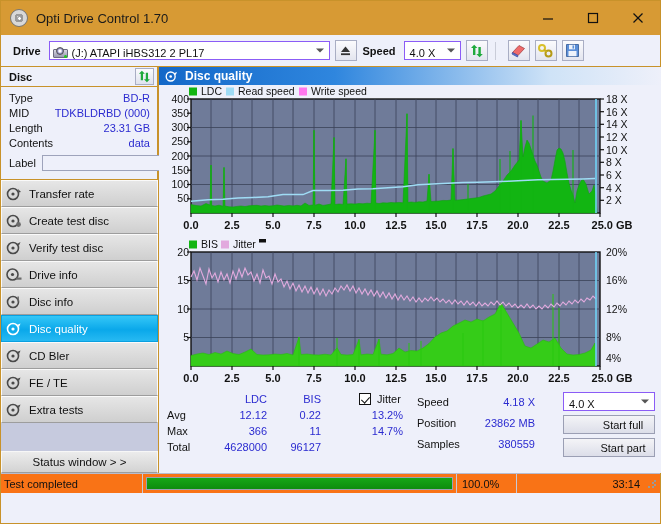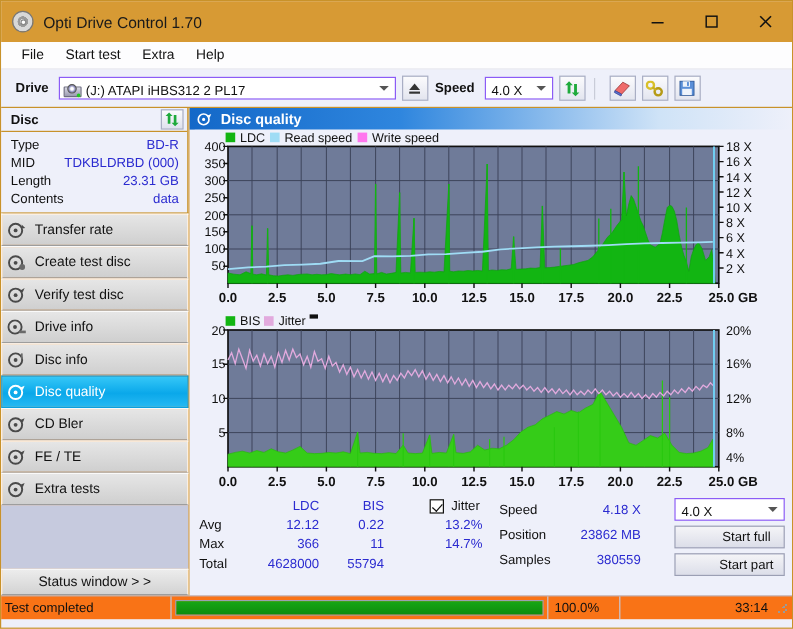--- a/index.html
+++ b/index.html
@@ -153,26 +153,20 @@
       </div>
       <div class="winbtn">
         <svg width="14" height="14" viewBox="0 0 14 14">
             <line x1="2.5" y1="2.5" x2="11.5" y2="11.5" stroke="#111" stroke-width="1.3"></line>
             <line x1="11.5" y1="2.5" x2="2.5" y2="11.5" stroke="#111" stroke-width="1.3"></line>
           </svg>
       </div>
     </div>
   </div>
 
-  <div class="menubar">
-    <div class="menuitem">File</div>
-    <div class="menuitem">Start test</div>
-    <div class="menuitem">Extra</div>
-    <div class="menuitem">Help</div>
-  </div>
 
   <div class="toolbar">
     <span class="tb-label">Drive</span>
     <div class="combo" id="drive-combo">
       <span class="drv-ico">
         <span class="body"></span>
           <span class="disc"></span>
           <span class="led"></span>
       </span>
       <span>(J:)  ATAPI iHBS312  2 PL17</span>
@@ -241,20 +235,30 @@
             <span class="k">MID</span>
             <span class="v">TDKBLDRBD (000)</span>
           </div>
           <div class="drow">
             <span class="k">Length</span>
             <span class="v">23.31 GB</span>
           </div>
           <div class="drow">
             <span class="k">Contents</span>
             <span class="v">data</span>
+          </div>
+          <div class="label-row">
+            <span class="k">Label</span>
+            <input class="label-input" type="text" value="" style="">
+            <div class="lbl-btn">
+              <svg width="13" height="13" viewBox="0 0 14 14">
+                <circle cx="7" cy="7" r="6.2" fill="#e8e06a" stroke="#9a8f20" stroke-width="0.8"></circle>
+                <circle cx="7" cy="7" r="2" fill="#f6f4d8" stroke="#9a8f20" stroke-width="0.7"></circle>
+              </svg>
+            </div>
           </div>
         </div>
       </div>
 
       <div class="navlist">
         <div class="navitem">
           <span class="nav-ico">
             <svg width="16" height="14" viewBox="0 0 16 14">
                 <circle cx="7" cy="7" r="5.5" fill="none" stroke="#4a4a4a" stroke-width="1.6"></circle>
                 <circle cx="7" cy="7" r="1.6" fill="#4a4a4a"></circle>
@@ -619,21 +623,21 @@
           <div class="sg-v">13.2%</div>
 
           <div class="sg-k">Max</div>
           <div class="sg-v">366</div>
           <div class="sg-v">11</div>
           <div></div>
           <div class="sg-v">14.7%</div>
 
           <div class="sg-k">Total</div>
           <div class="sg-v">4628000</div>
-          <div class="sg-v">55794</div>
+          <div class="sg-v">96127</div>
           <div></div>
           <div class="sg-v"></div>
         </div>
 
         <div class="rt-grid">
           <div class="rt-k">Speed</div>
           <div class="rt-v">4.18 X</div>
           <div class="rt-k">Position</div>
           <div class="rt-v">23862 MB</div>
           <div class="rt-k">Samples</div>

